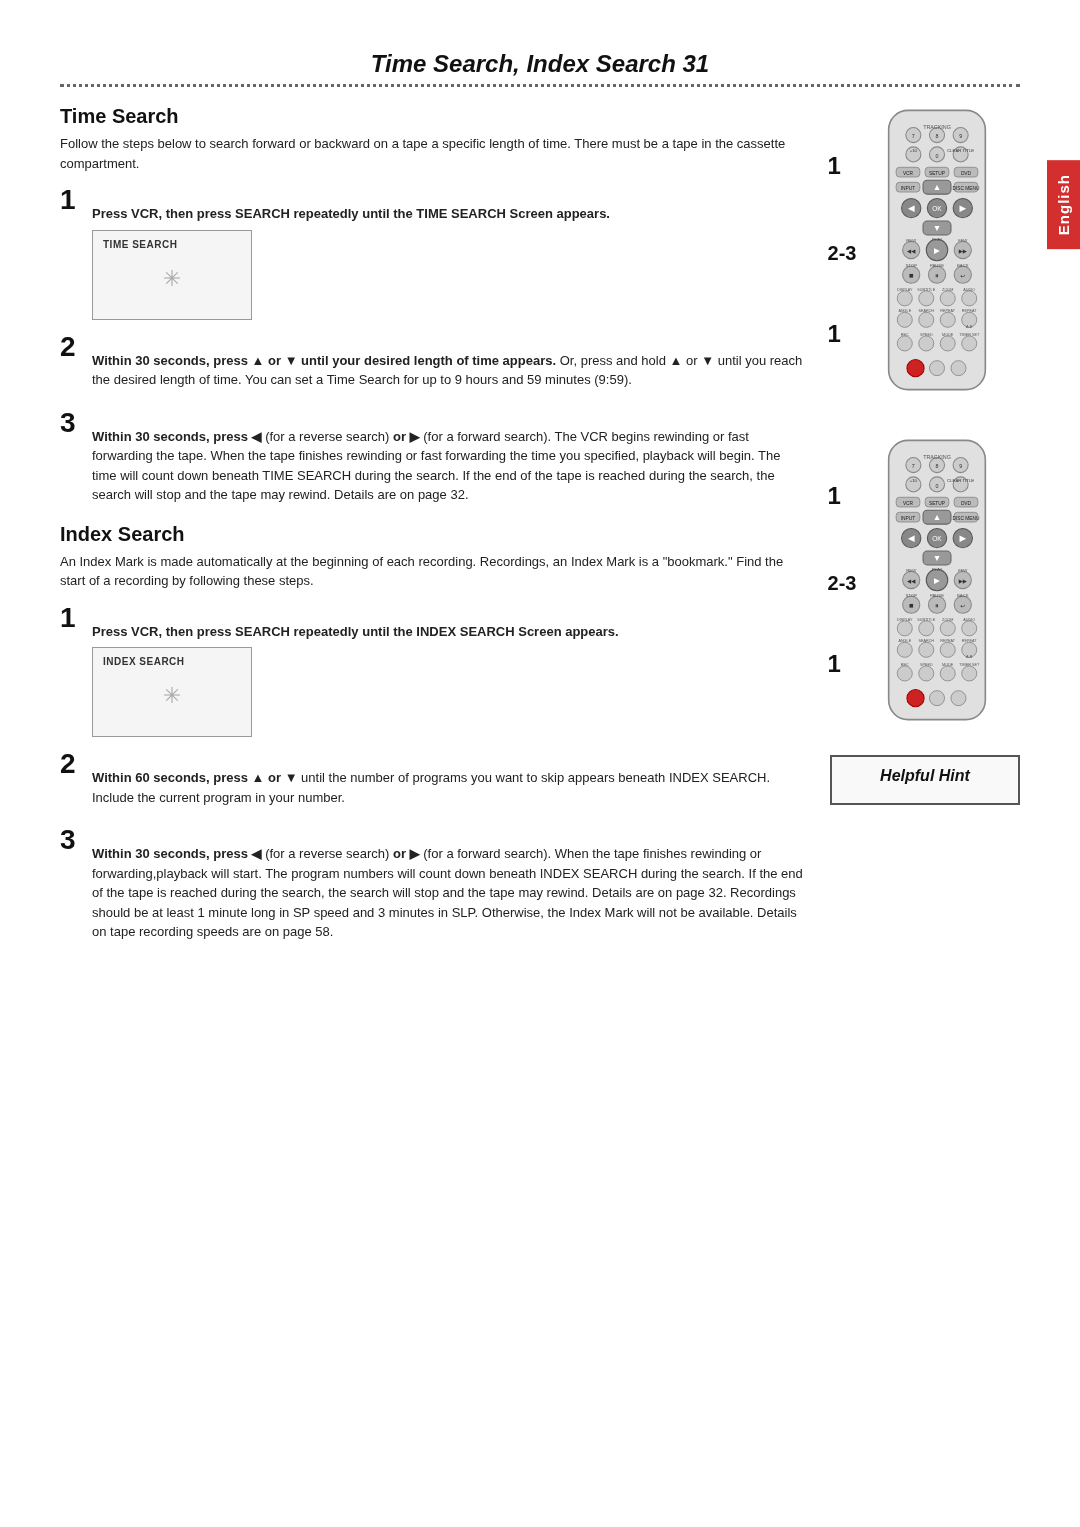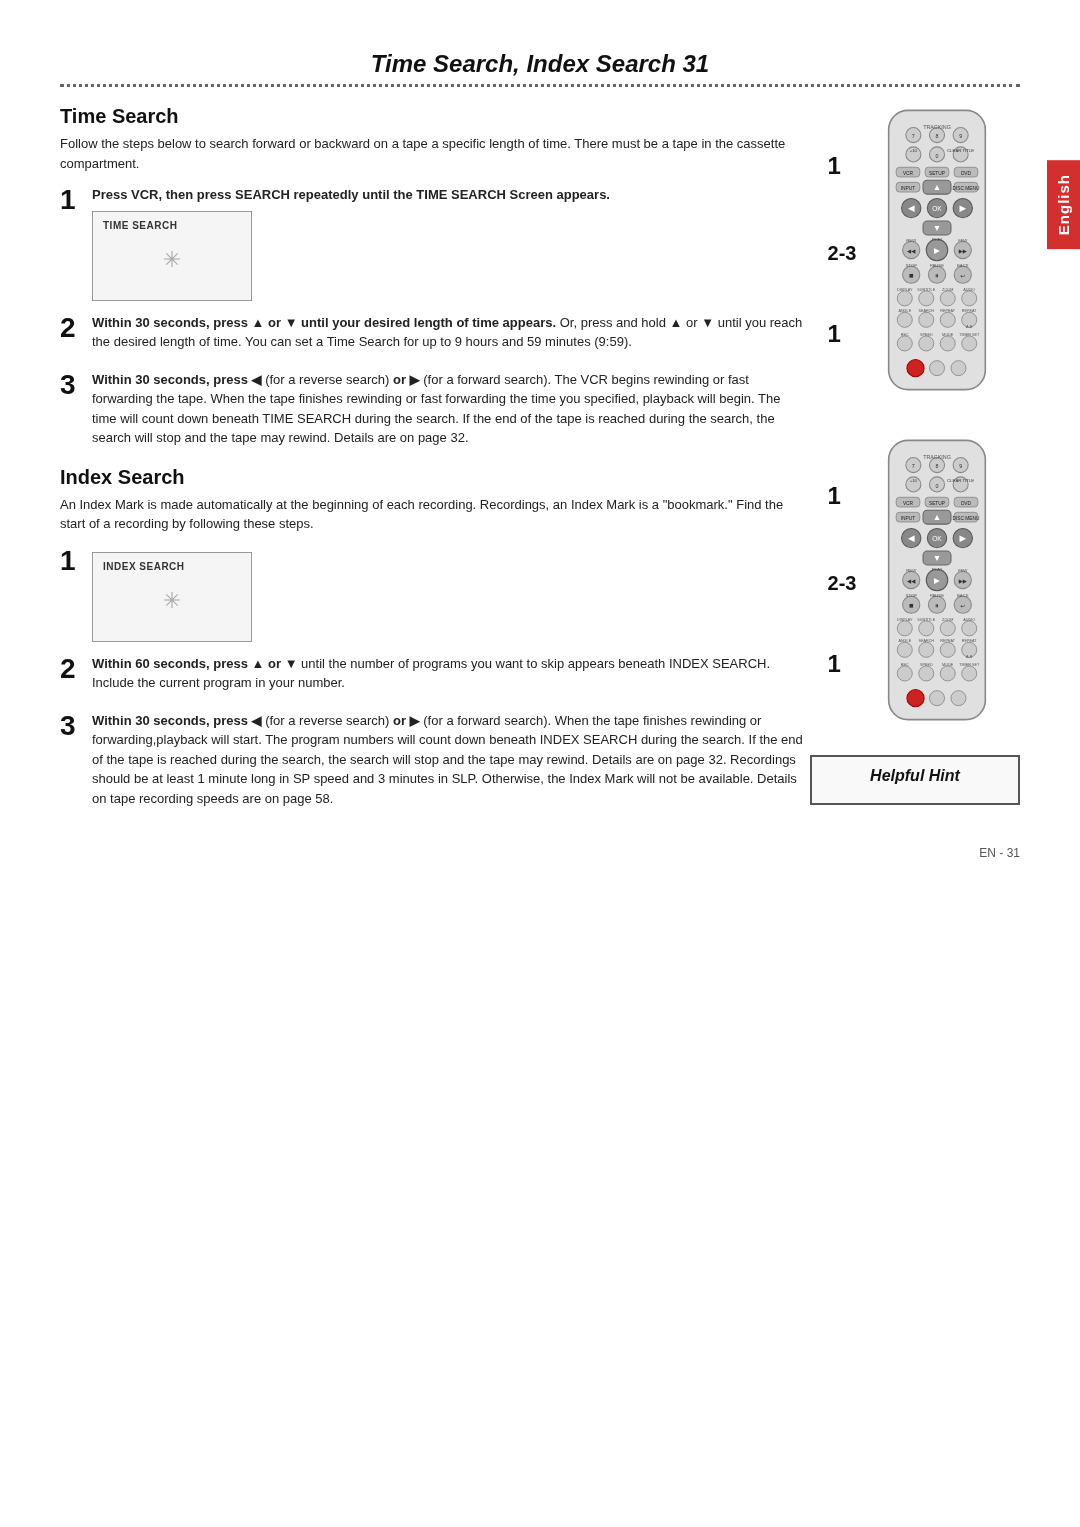--- a/index.html
+++ b/index.html
@@ -99,20 +99,21 @@
     .step-number {
       font-size: 28px;
       font-weight: bold;
       color: #111;
       min-width: 24px;
       line-height: 1.1;
     }
 
     .step-content {
       flex: 1;
+      margin-top: 19px;
     }
 
     .step-text {
       font-size: 13px;
       line-height: 1.5;
       margin-bottom: 6px;
     }
 
     .step-text b, .step-text strong {
       font-weight: bold;
@@ -254,20 +255,23 @@
         </div>
       </div>
 
       <div style="margin-top:10px;">
         <div class="section-heading">Index Search</div>
         <div class="section-intro">An Index Mark is made automatically at the beginning of each recording. Recordings, an Index Mark is a "bookmark." Find the start of a recording by following these steps.</div>
 
         <div class="step-container">
           <div class="step-number">1</div>
           <div class="step-content">
+            <div class="step-text">
+              <strong>Press VCR, then press SEARCH repeatedly until the INDEX SEARCH Screen appears.</strong>
+            </div>
             <div class="screen-box">
               <div class="screen-label">INDEX SEARCH</div>
               <div class="screen-icon">✳</div>
             </div>
           </div>
         </div>
 
         <div class="step-container">
           <div class="step-number">2</div>
           <div class="step-content">
@@ -480,23 +484,22 @@
           <text x="30" y="215" text-anchor="middle" font-size="3.5" fill="#555">REC</text>
           <text x="50" y="215" text-anchor="middle" font-size="3.5" fill="#555">SPEED</text>
           <text x="70" y="215" text-anchor="middle" font-size="3.5" fill="#555">MODE</text>
           <text x="90" y="215" text-anchor="middle" font-size="3.5" fill="#555">TIMER SET</text>
           <circle cx="40" cy="245" r="8" fill="#cc2222" stroke="#aa0000" stroke-width="1"></circle>
           <circle cx="60" cy="245" r="7" fill="#ccc" stroke="#888" stroke-width="0.8"></circle>
           <circle cx="80" cy="245" r="7" fill="#ccc" stroke="#888" stroke-width="0.8"></circle>
         </svg>
       </div>
 
-      <div class="helpful-hint" style="margin-top:10px; width:210px;">
+      <div class="helpful-hint" style="margin-top:10px; width:190px;">
         <div class="helpful-hint-title">Helpful Hint</div>
       </div>
 
     </div>
 
   </div>
 
-  <div class="page-number">EN - 31</div>
 
 </div>
 
 </body></html>

